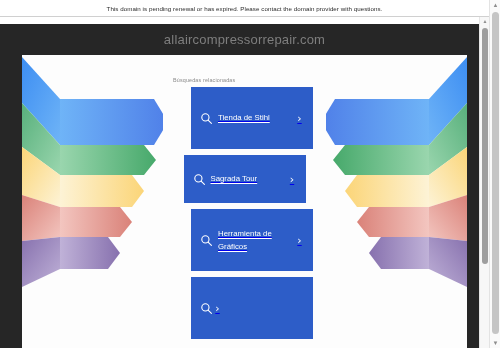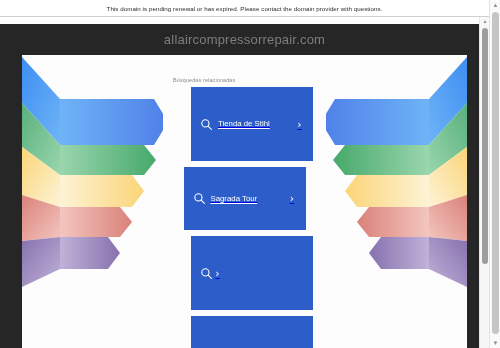--- a/index.html
+++ b/index.html
@@ -85,22 +85,22 @@
   #results-list{
     position:absolute; top:32px; left:0; width:163px;
   }
   .result-card{
     position:relative;
     width:122px; margin:0 auto 6px auto;
     background:#2d5dc8;
     display:flex; align-items:center;
     padding:0 9px;
   }
-  .result-card.h-tall{ height:74px;margin-left:28px; }
-  .result-card.h-short{ height:63px; }
+  .result-card.h-tall{ height:62px;margin-left:28px; }
+  .result-card.h-short{ height:48px; }
   .card-search-icon{
     flex:0 0 13px; height:13px; position:relative;
   }
   .card-search-icon svg{ display:block; }
   .card-text{
     flex:1 1 auto;
     font-size:7.8px; line-height:13.5px; color:#ffffff;
     text-decoration:underline; text-underline-offset:1.5px;
     padding:0 2px 0 5px;
   }
@@ -225,20 +225,21 @@
           <span class="card-chevron">›</span>
         </a>
 
         <a class="result-card h-tall" href="#">
           <span class="card-search-icon">
             <svg width="13" height="13" viewBox="0 0 13 13" fill="none" stroke="#ffffff" stroke-width="1.1">
               <circle cx="5.4" cy="5.4" r="3.6"></circle>
               <line x1="8.1" y1="8.1" x2="11.4" y2="11.4" stroke-linecap="round"></line>
             </svg>
           </span>
+          <span class="card-text">Herramienta de Gráficos</span>
           <span class="card-chevron">›</span>
         </a>
 
         <a class="result-card h-tall" href="#">
           <span class="card-search-icon">
             <svg width="13" height="13" viewBox="0 0 13 13" fill="none" stroke="#ffffff" stroke-width="1.1">
               <circle cx="5.4" cy="5.4" r="3.6"></circle>
               <line x1="8.1" y1="8.1" x2="11.4" y2="11.4" stroke-linecap="round"></line>
             </svg>
           </span>

